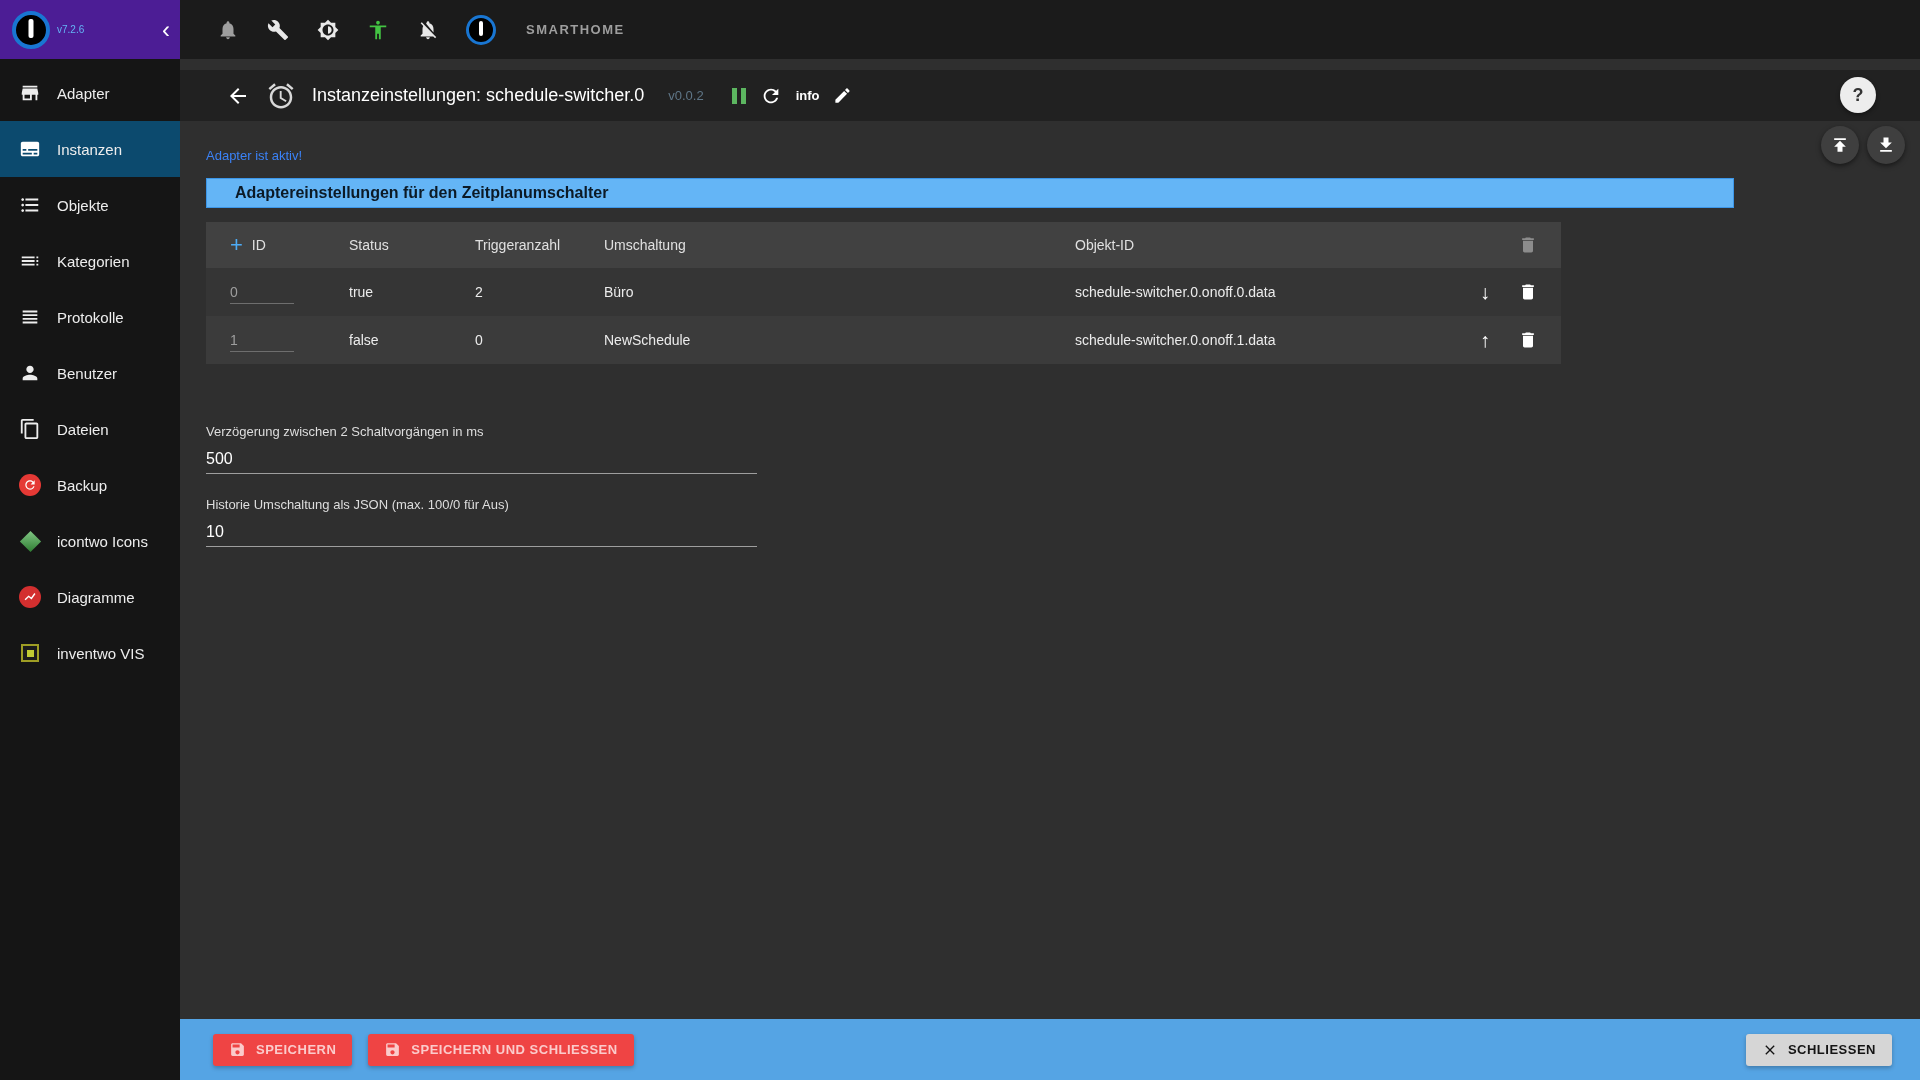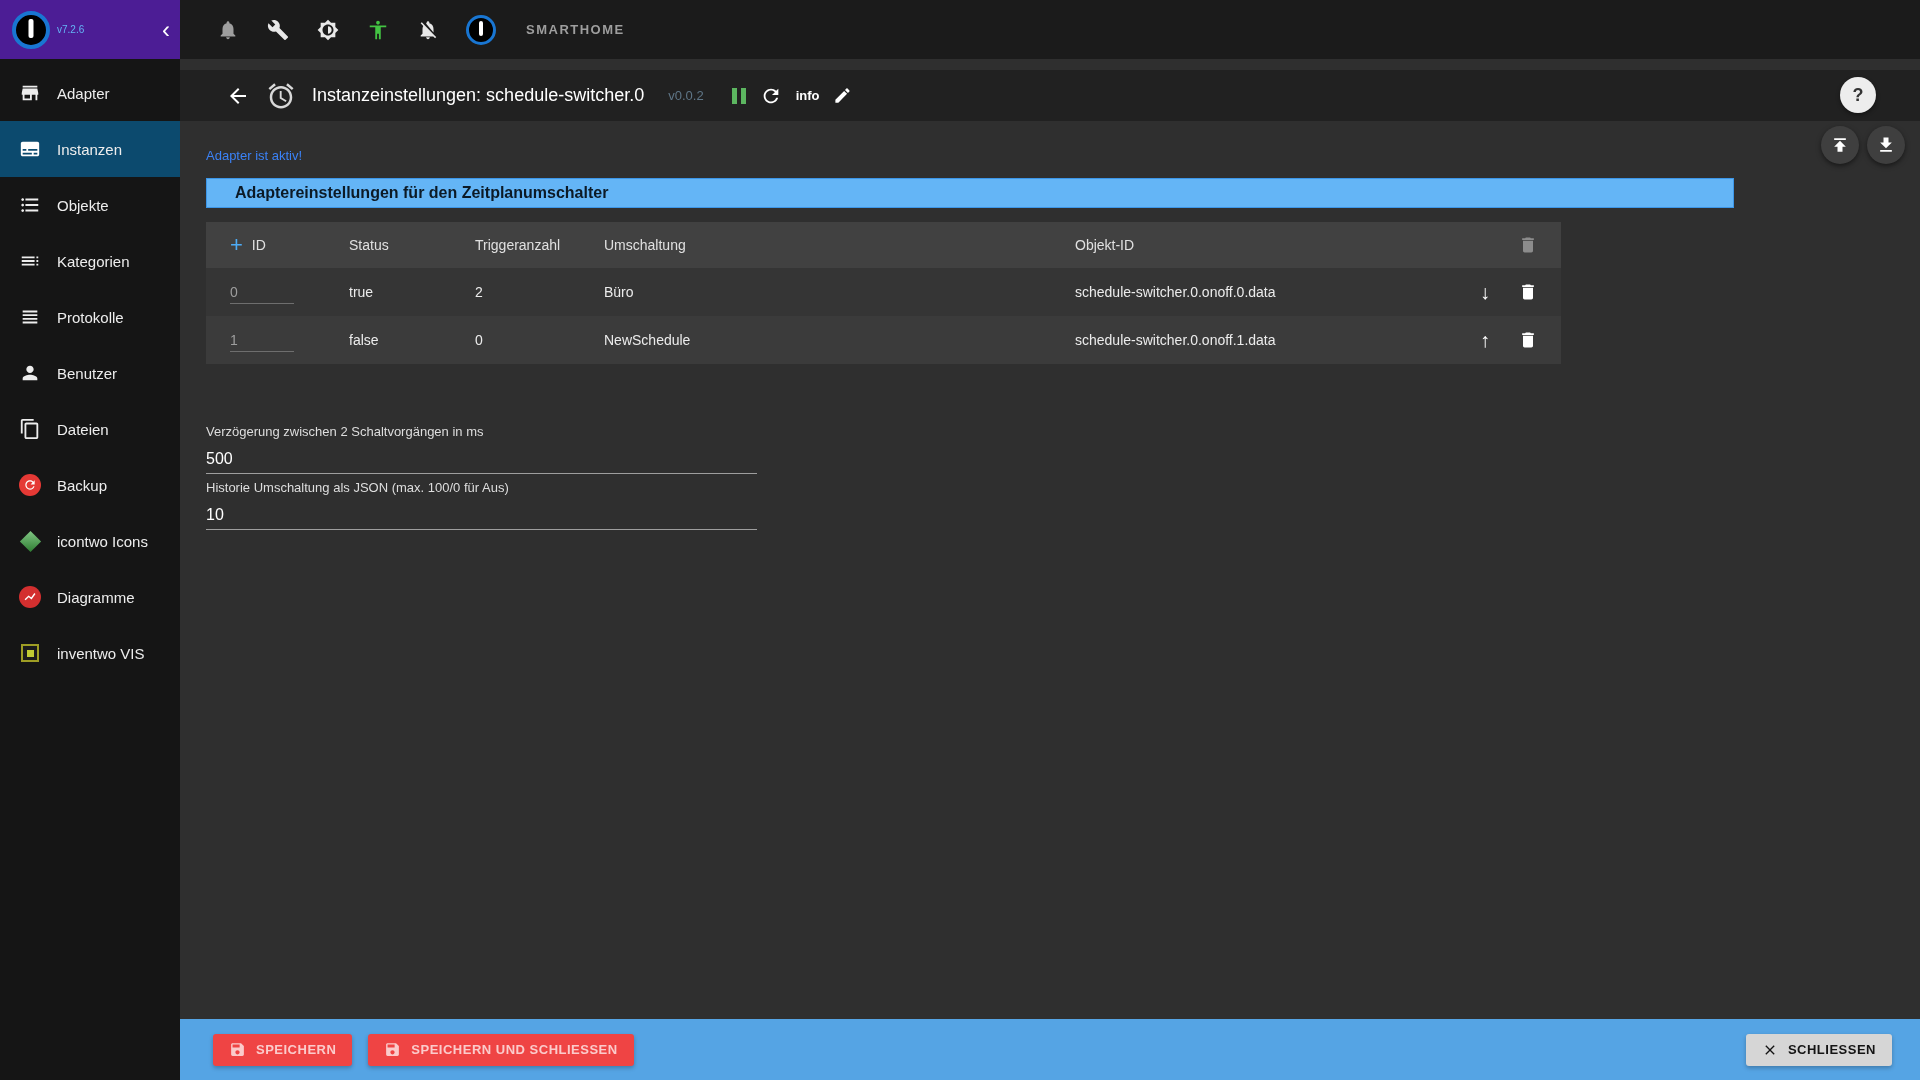--- a/index.html
+++ b/index.html
@@ -65,21 +65,21 @@
   .t-body { height: 48px; color: #ececec; }
   .t-body.odd { background: #353535; }
   .t-body.even { background: #3b3b3b; }
   .c-id { display: flex; align-items: center; gap: 9px; }
   .add-btn { background: none; border: none; color: #4dabf5; font-size: 22px; line-height: 1; cursor: pointer; font-family: inherit; }
   .id-input { width: 64px; background: transparent; border: none; border-bottom: 1px solid #6e6e6e; color: #9e9e9e; font-size: 14px; font-family: inherit; padding: 3px 0; }
   .cell-btn { background: none; border: none; cursor: pointer; display: flex; align-items: center; justify-content: center; width: 100%; }
   .arrow-glyph { color: #fff; font-size: 20px; line-height: 1; }
 
   .field { margin-top: 60px; width: 551px; }
-  .field + .field { margin-top: 6px; }
+  .field + .field { margin-top: 23px; }
   .field-label { font-size: 13px; color: #dedede; display: block; }
   .field-input { margin-top: 6px; width: 551px; background: transparent; border: none; border-bottom: 1px solid #9e9e9e; color: #fff; font-size: 16px; font-family: inherit; padding: 5px 0; display: block; }
 
   
   .footer { position: absolute; left: 0; right: 0; bottom: 0; height: 61px; background: #55a4e4; display: flex; align-items: center; gap: 16px; padding: 0 28px 0 33px; z-index: 8; }
   .f-btn { height: 32px; border: none; border-radius: 3px; font-size: 13px; font-weight: bold; letter-spacing: .5px; padding: 0 16px; display: flex; align-items: center; gap: 10px; cursor: pointer; font-family: inherit; box-shadow: 0 2px 4px rgba(0,0,0,.25); }
   .f-btn.disabled { background: #ef4444; color: rgba(255,255,255,.72); }
   .f-btn.close { background: #d6d6d6; color: #141414; }
   .spacer { flex: 1; }
 </style>

